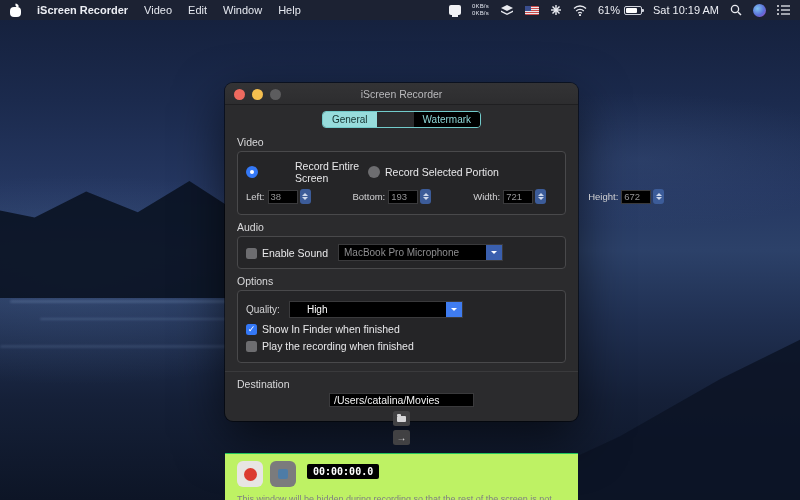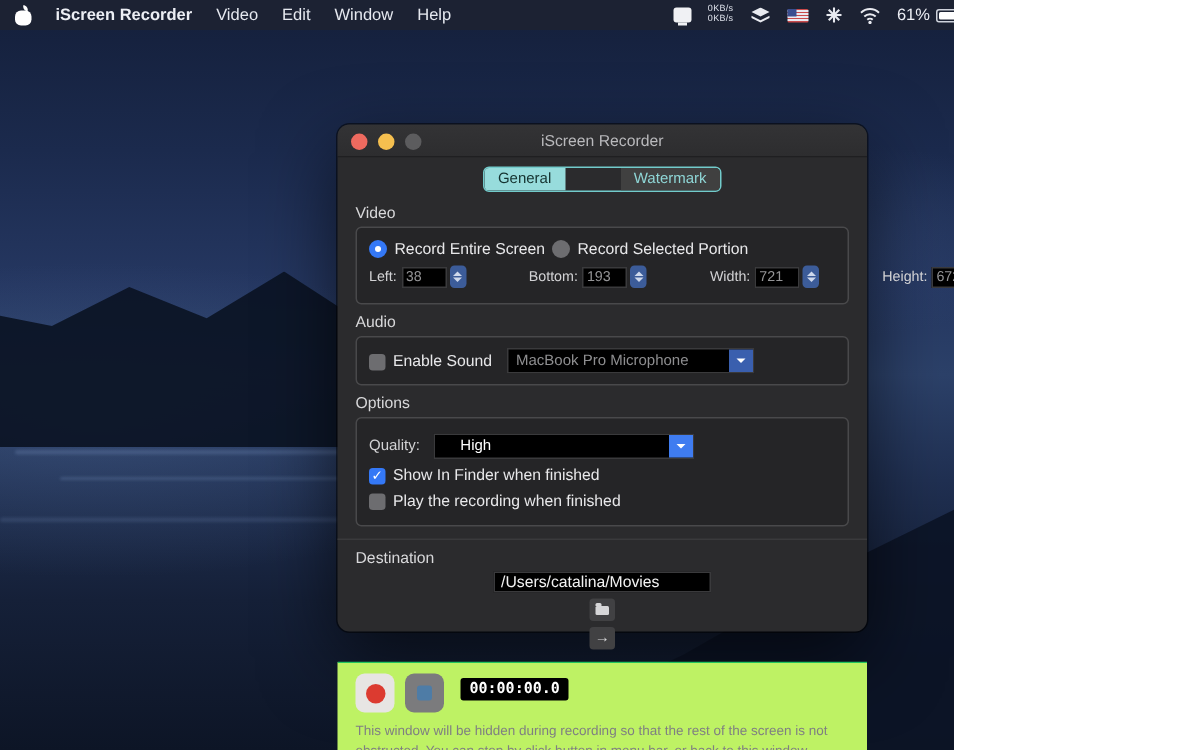--- a/index.html
+++ b/index.html
@@ -1,20 +1,20 @@
 <!DOCTYPE html>
 <html><head>
 <meta charset="utf-8">
 <style>
   * { margin:0; padding:0; box-sizing:border-box; }
   html,body { width:800px; height:500px; font-family:"Liberation Sans", sans-serif; }
 
   
   .desktop {
-    position:relative; width:636px; height:500px; overflow:hidden;
+    position:relative; width:800px; height:500px; overflow:hidden;
     background:
       radial-gradient(ellipse 420px 150px at 10% 56%, rgba(90,120,170,.30), transparent 70%),
       radial-gradient(ellipse 300px 90px at 80% 32%, rgba(70,95,140,.25), transparent 75%),
       linear-gradient(180deg,#141f3a 0%,#1b2a4d 20%,#253761 38%,#2c4169 50%,#203052 64%,#152038 80%,#0d1526 100%);
   }
   .island-left { position:absolute; left:-60px; top:168px; width:430px; height:130px; background:#0b1324;
     clip-path:polygon(0 100%,0 45%,10% 30%,22% 38%,34% 18%,46% 34%,58% 10%,72% 40%,86% 28%,100% 55%,100% 100%);
     opacity:.92; }
   .coast-right { position:absolute; right:-80px; bottom:-40px; width:420px; height:230px; background:#0c1426;
     clip-path:polygon(100% 0,100% 100%,0 100%,18% 72%,38% 55%,62% 30%,82% 12%); opacity:.9; }
@@ -62,28 +62,28 @@
     position:relative; display:flex; align-items:center; justify-content:center; border-bottom:1px solid #1f1f21; flex:0 0 auto; }
   .lights { position:absolute; left:9px; top:6px; display:flex; gap:7px; }
   .light { width:11px; height:11px; border-radius:50%; }
   .red { background:#ee6a5f; } .yellow { background:#f5bf4f; } .grayl { background:#5c5c5e; }
   .wintitle { color:#b9b9bc; font-size:10.5px; }
 
   .segwrap { display:flex; justify-content:center; padding:6px 0 2px; flex:0 0 auto; }
   .segment { display:flex; border:1px solid #72cbcb; border-radius:4px; overflow:hidden; font-size:10px;gap:37px; }
   .seg { padding:2px 9px; }
   .seg.on { background:#97dcdc; color:#14322f; }
-  .seg.off { background:#404040; color:#8fd6d6; }
+  .seg.off { background:#000000; color:#8fd6d6; }
 
   .content { padding:0 12px; flex:1 1 auto; }
   .section-label { font-size:10.5px; color:#d8d8da; margin:6px 0 3px; }
   .groupbox { background:#252527; border:1px solid #49494b; border-radius:4px; padding:5px 8px; }
 
   .row { display:flex; align-items:center; margin:3px 0; }
-  .colA { width:122px; display:flex; align-items:center; }
+  .colA { width:122px; display:flex; align-items:center;gap:32px; }
   .ctl-label { margin-left:5px; color:#e8e8ea; }
   .radio { width:12px; height:12px; border-radius:50%; flex:0 0 auto; }
   .radio.sel { background:#3478f6; position:relative; }
   .radio.sel::after { content:""; position:absolute; left:4px; top:4px; width:4px; height:4px; border-radius:50%; background:#fff; }
   .radio.unsel { background:#6d6d70; }
   .checkbox { width:11px; height:11px; border-radius:2.5px; flex:0 0 auto; }
   .checkbox.checked { background:#3478f6; color:#fff; font-size:9px; line-height:11px; text-align:center; }
   .checkbox.checked::after { content:"✓"; }
   .checkbox.unchecked { background:#6d6d70; }
 

